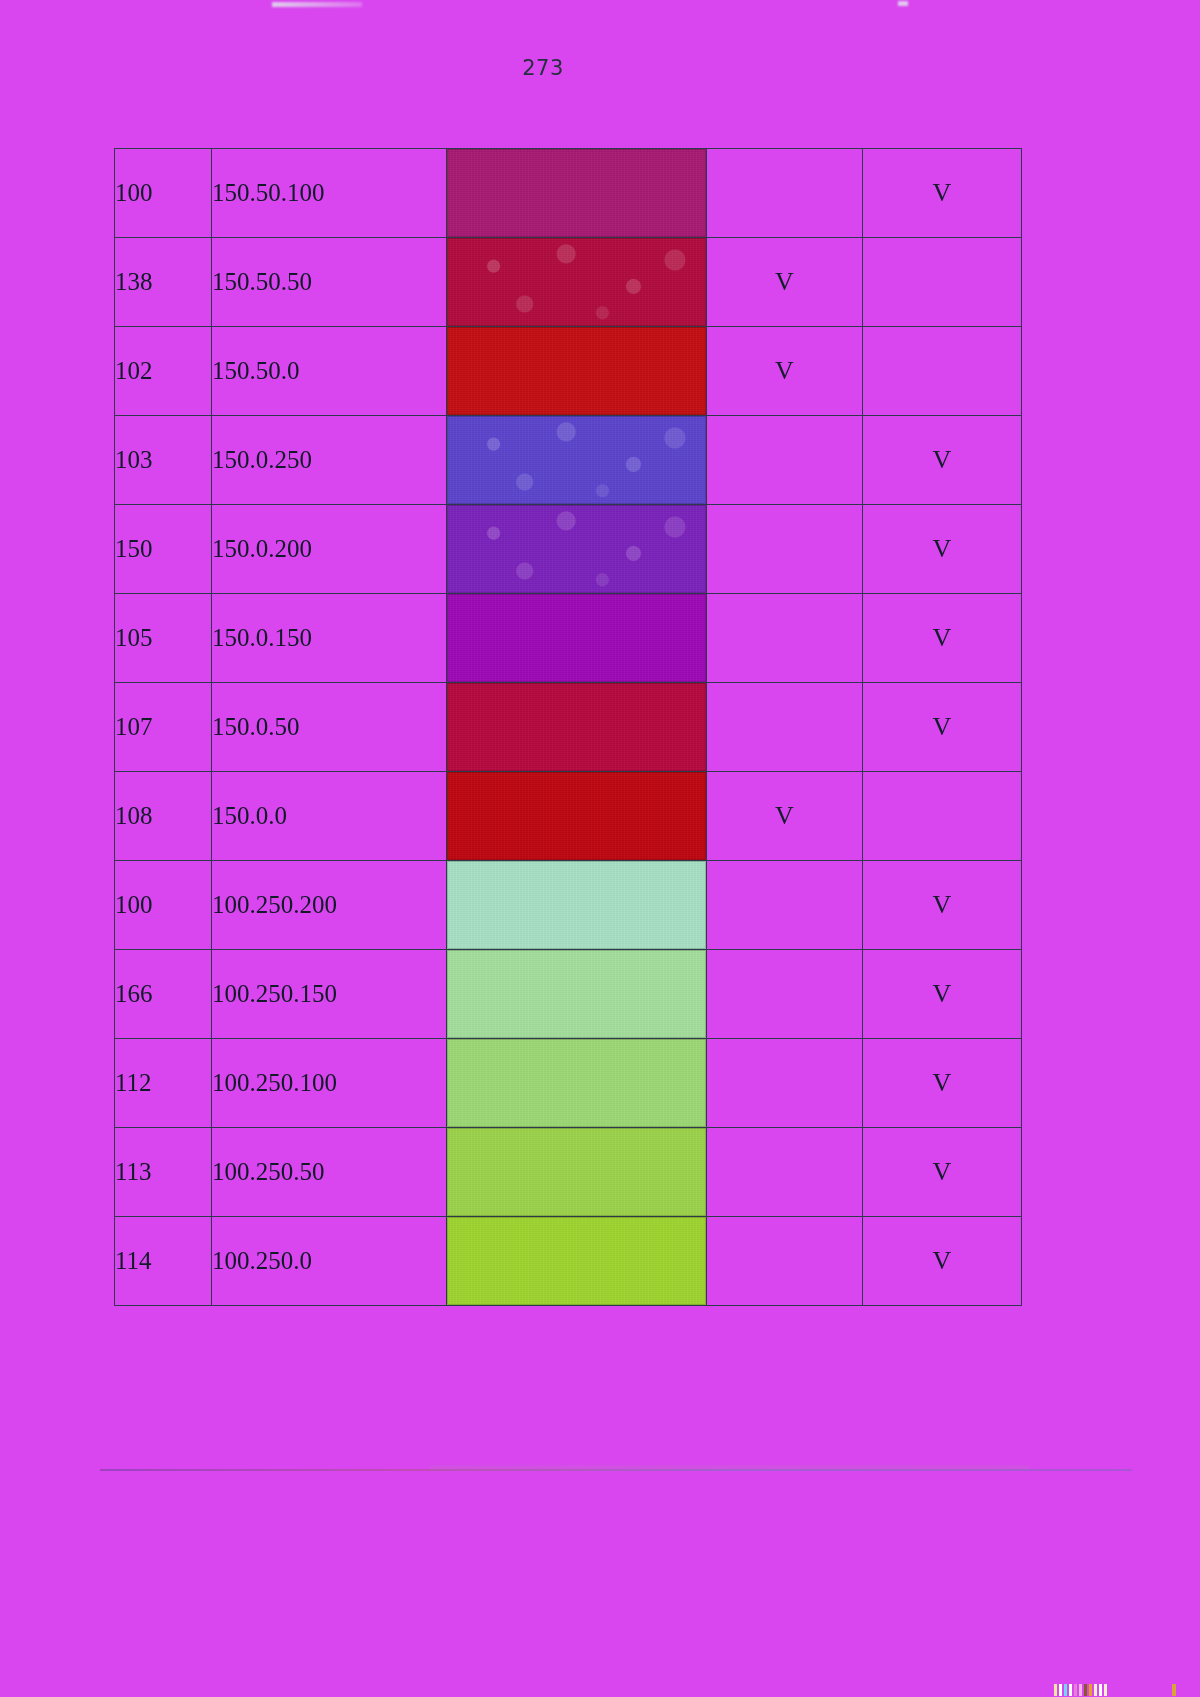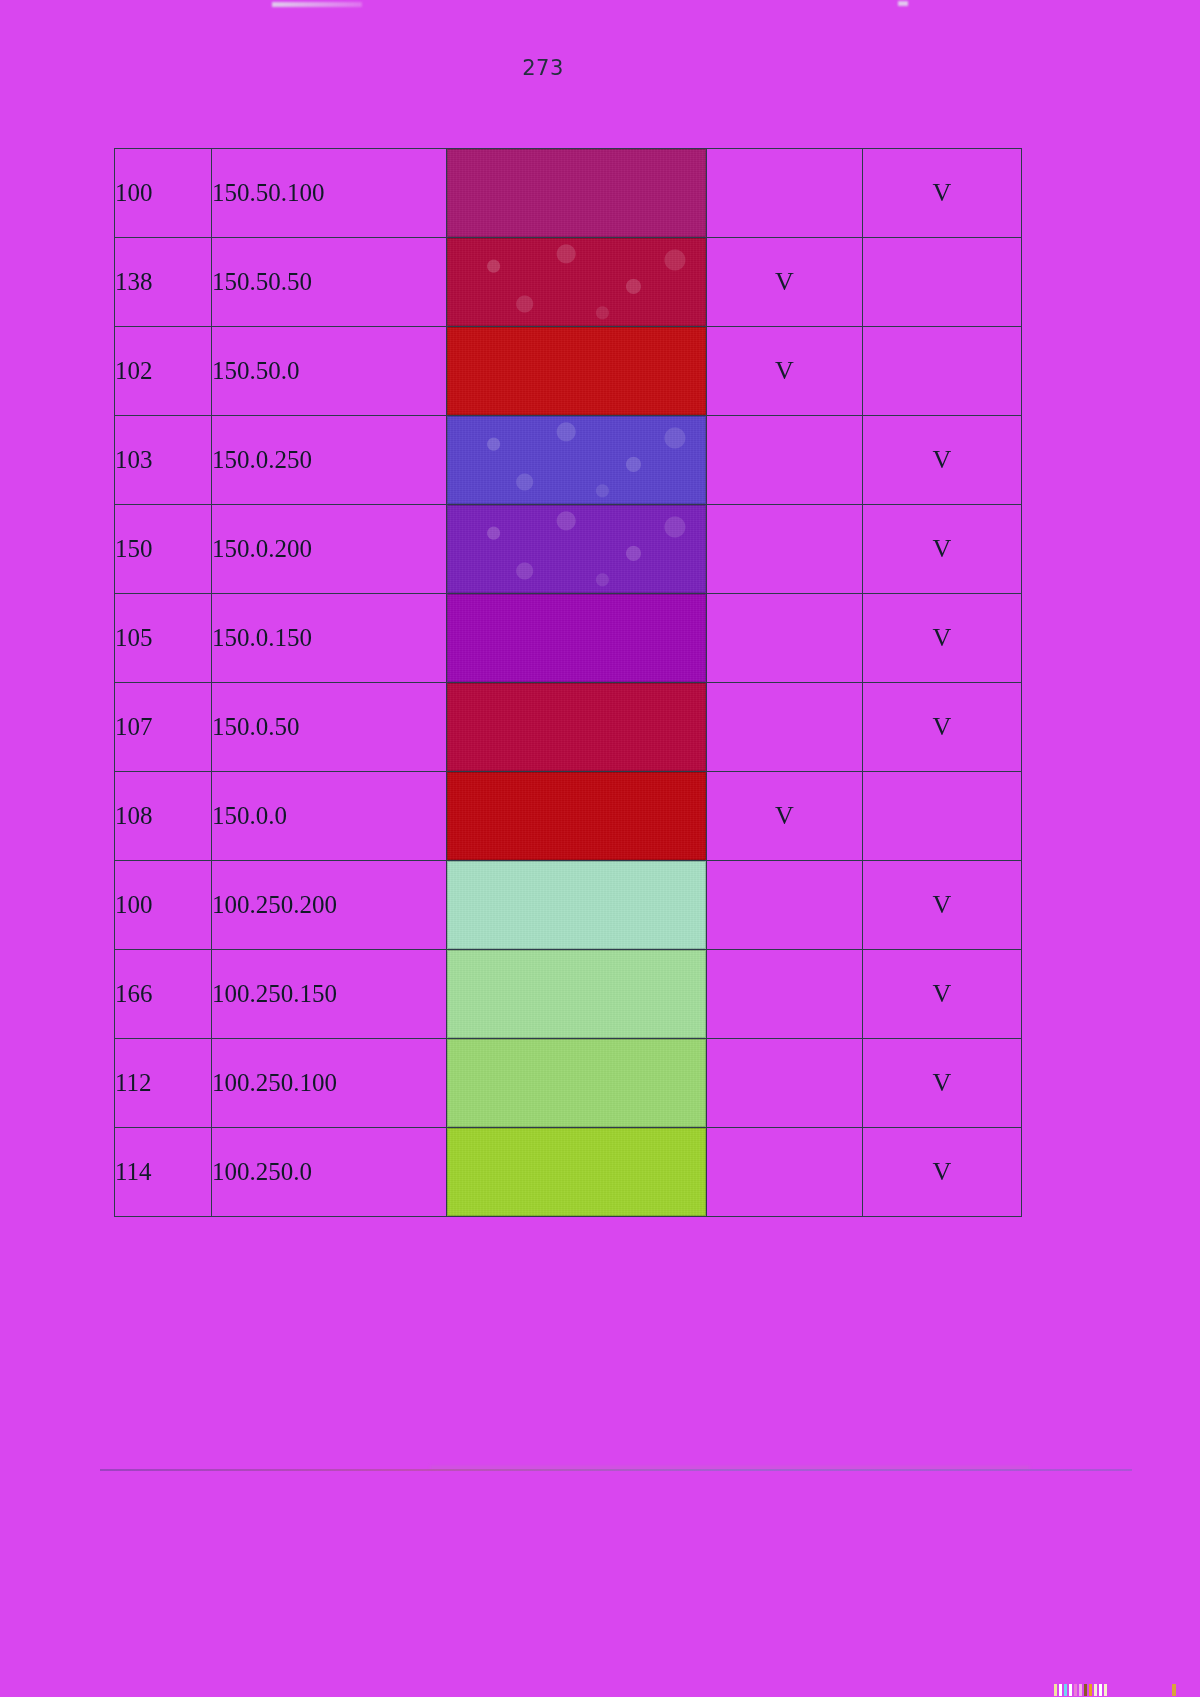--- a/index.html
+++ b/index.html
@@ -265,20 +265,29 @@
             <span class="swatch" style="background: rgb(163, 221, 155);"></span>
           </td>
           <td class="col-mark-a"><span class="mark"></span></td>
           <td class="col-mark-b"><span class="mark">V</span></td>
         </tr>
         <tr>
           <td class="col-index">112</td>
           <td class="col-code">100.250.100</td>
           <td class="col-swatch">
             <span class="swatch" style="background: rgb(155, 215, 115);"></span>
+          </td>
+          <td class="col-mark-a"><span class="mark"></span></td>
+          <td class="col-mark-b"><span class="mark">V</span></td>
+        </tr>
+        <tr>
+          <td class="col-index">113</td>
+          <td class="col-code">100.250.50</td>
+          <td class="col-swatch">
+            <span class="swatch" style="background: rgb(154, 210, 74);"></span>
           </td>
           <td class="col-mark-a"><span class="mark"></span></td>
           <td class="col-mark-b"><span class="mark">V</span></td>
         </tr>
         <tr>
           <td class="col-index">114</td>
           <td class="col-code">100.250.0</td>
           <td class="col-swatch">
             <span class="swatch" style="background: rgb(158, 211, 47);"></span>
           </td>

